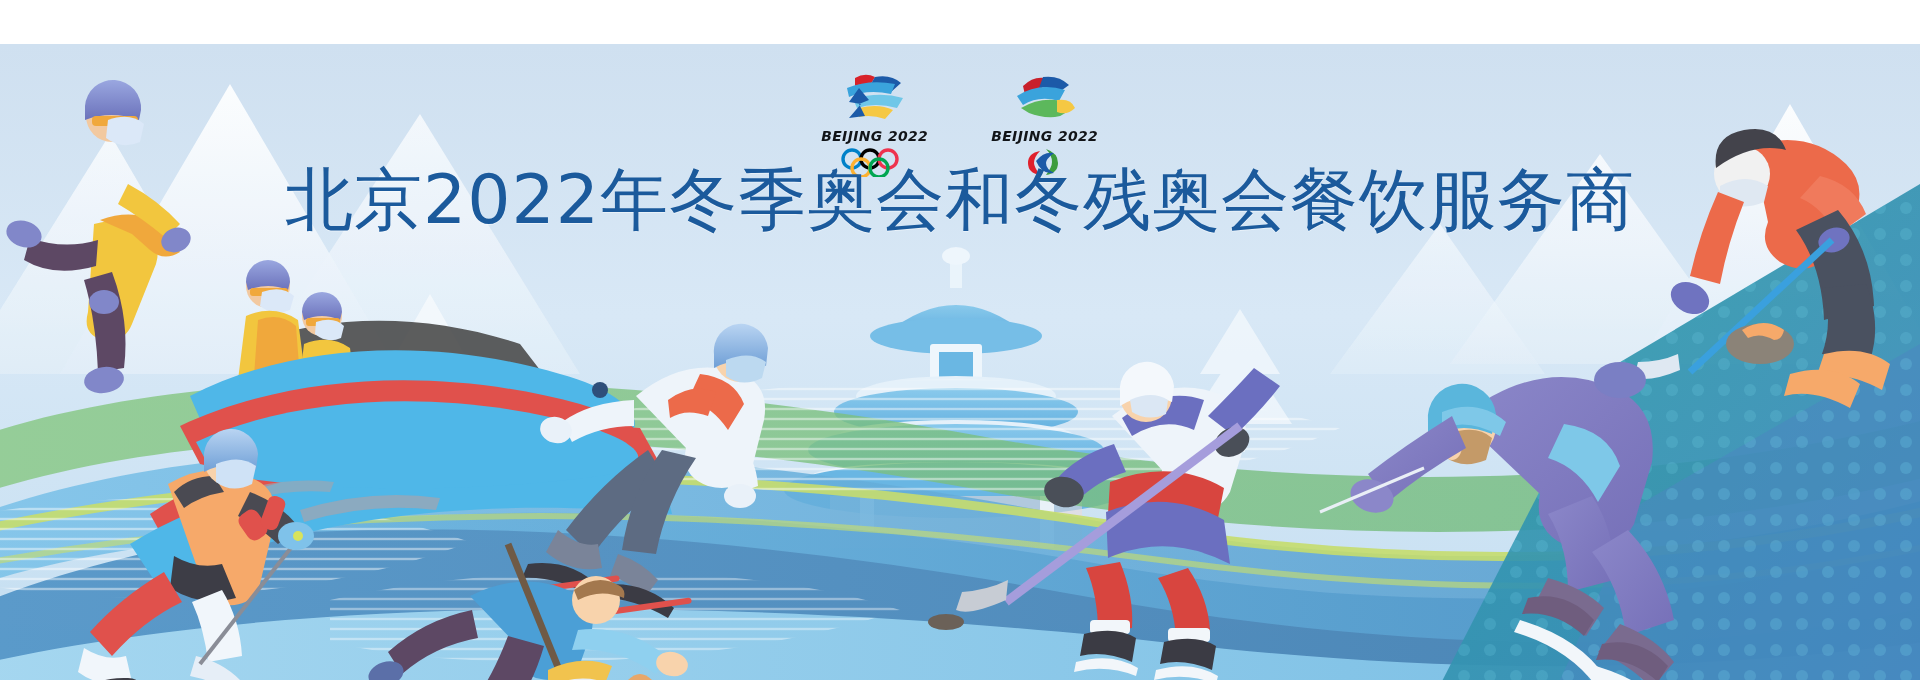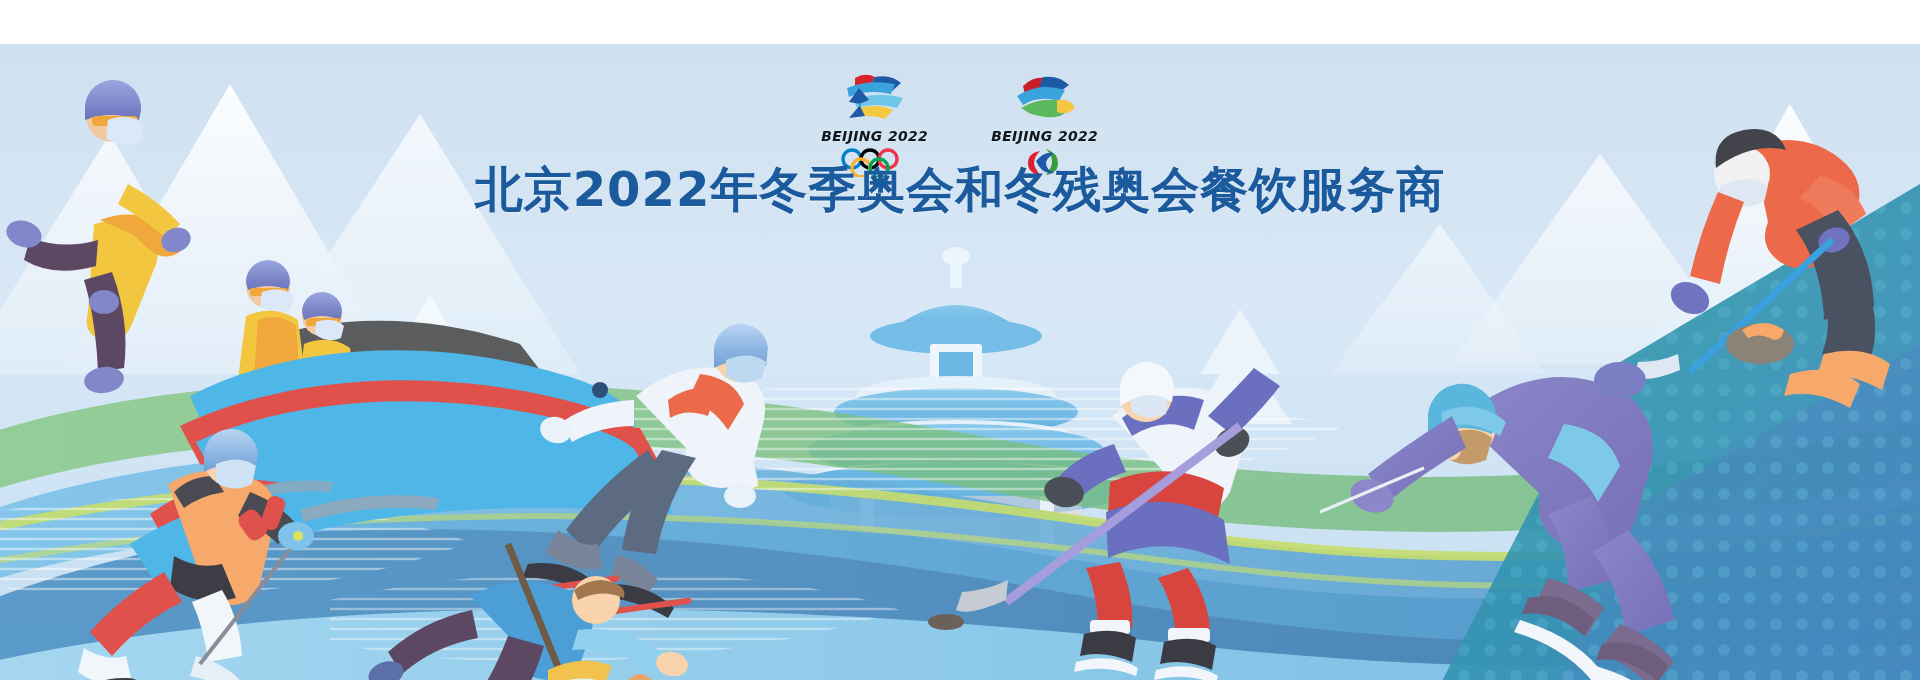--- a/index.html
+++ b/index.html
@@ -47,22 +47,22 @@
   
   #headline {
     position:absolute;
     left:0; right:0; top:120px;
     text-align:center;
     z-index:40;
   }
   #headline .title {
     display:inline-block;
     font-family:"DejaVu Sans", sans-serif;
-    font-weight:700;
-    font-size:48px;
+    font-weight:400;
+    font-size:68px;
     line-height:1.05;
     letter-spacing:1px;
     color:#1b5a9c;
     text-shadow:0 1px 0 rgba(255,255,255,.45);
     white-space:nowrap;
   }
 </style>
 </head>
 <body>
 

